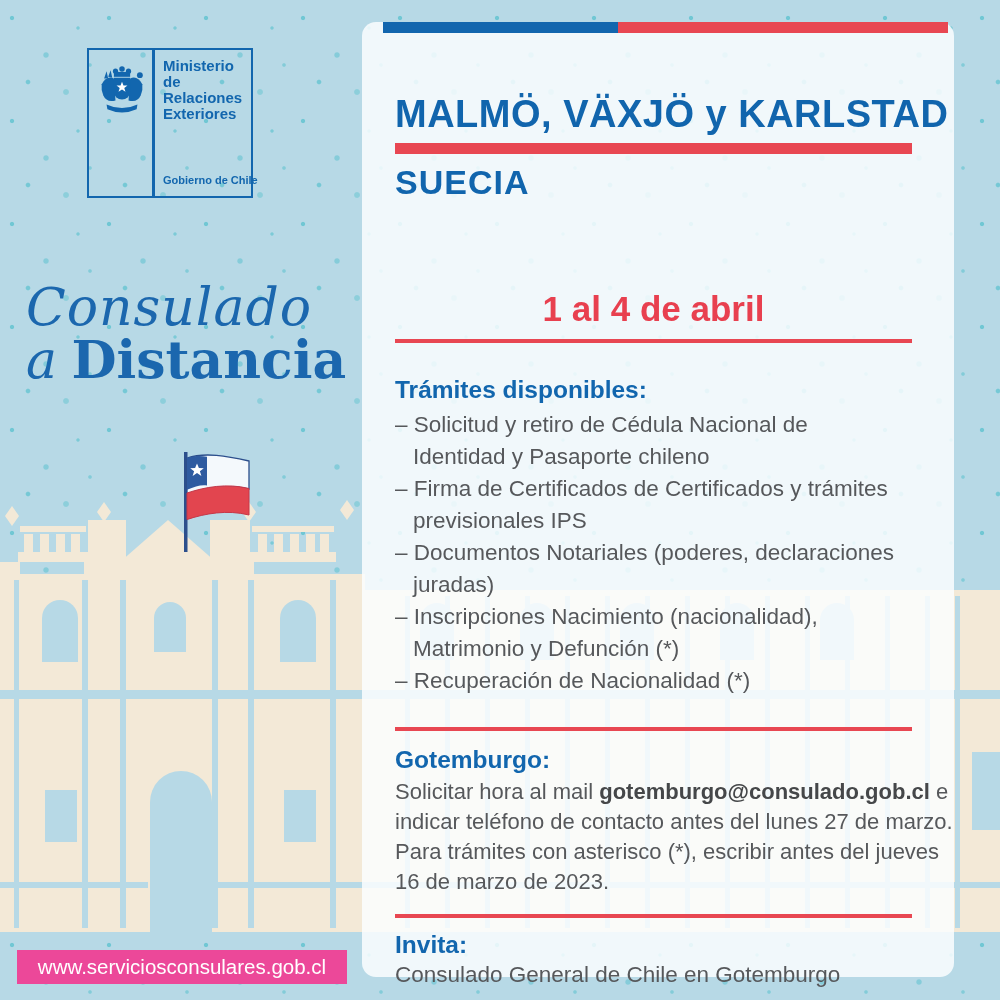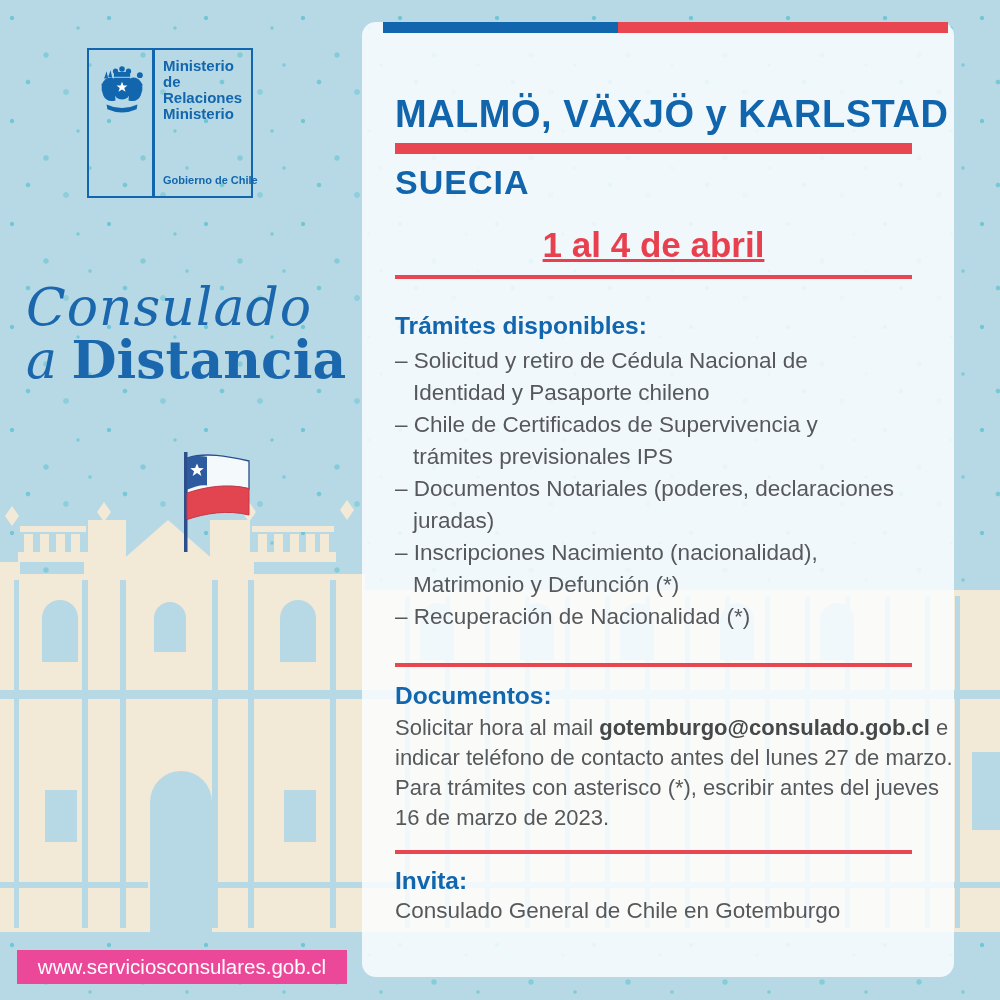--- a/index.html
+++ b/index.html
@@ -30,22 +30,22 @@
   .card h1{
     margin:72px 0 0 0;text-align:center;color:#1165ad;
     font-size:38px;line-height:40px;font-weight:bold;letter-spacing:.5px;white-space:nowrap;
   }
   .rule-thick{height:11px;background:#e84752;margin-top:9px;border:0;}
   .card h2{
     margin:9px 0 0 0;text-align:left;color:#1165ad;
     font-size:34px;line-height:38px;font-weight:bold;letter-spacing:1px;
   }
   .date-line{
-    margin-top:24px;text-align:center;color:#e8404f;
-    font-size:35px;line-height:40px;font-weight:bold;text-decoration:underline;
+    margin-top:88px;text-align:center;color:#e8404f;
+    font-size:35px;line-height:40px;font-weight:bold;
   }
   .rule-thin{height:4px;background:#e84752;margin-top:10px;border:0;}
   .sec-heading{color:#1266ae;font-size:24.5px;line-height:30px;font-weight:bold;}
   .h-tramites{margin-top:32px;}
   .tram-list{
     list-style:none;margin:4px 0 0 0;padding:0;width:505px;
     color:#56585b;font-size:22.5px;line-height:32px;
   }
   .tram-list li{padding-left:18px;text-indent:-18px;}
   .tram-list .dash{display:inline;}
@@ -170,28 +170,28 @@
   <h1>MALMÖ, VÄXJÖ y KARLSTAD</h1>
   <div class="rule-thick"></div>
   <h2>SUECIA</h2>
 
   <div class="date-line">1 al 4 de abril</div>
   <div class="rule-thin"></div>
 
   <div class="sec-heading h-tramites">Trámites disponibles:</div>
   <ul class="tram-list">
     <li><span class="dash">– </span><span>Solicitud y retiro de Cédula Nacional de Identidad y Pasaporte chileno</span></li>
-    <li><span class="dash">– </span><span>Chile de Certificados de Supervivencia y trámites previsionales IPS</span></li>
+    <li><span class="dash">– </span><span>Firma de Certificados de Certificados y trámites previsionales IPS</span></li>
     <li><span class="dash">– </span><span>Documentos Notariales (poderes, declaraciones juradas)</span></li>
     <li><span class="dash">– </span><span>Inscripciones Nacimiento (nacionalidad), Matrimonio y Defunción (*)</span></li>
     <li><span class="dash">– </span><span>Recuperación de Nacionalidad (*)</span></li>
   </ul>
 
   <div class="divider div-1"></div>
-  <div class="sec-heading h-importante">Documentos:</div>
+  <div class="sec-heading h-importante">Gotemburgo:</div>
   <p class="imp-text"><span>Solicitar hora al mail </span><span class="email">gotemburgo@consulado.gob.cl</span><span> e indicar teléfono de contacto antes del lunes 27 de marzo. Para trámites con asterisco (*), escribir antes del jueves 16 de marzo de 2023.</span></p>
 
   <div class="divider div-2"></div>
   <div class="sec-heading h-invita">Invita:</div>
   <p class="inv-text">Consulado General de Chile en Gotemburgo</p>
 </div>
 
 <div class="logo-box">
   <svg class="logo-emblem" width="52" height="50" viewBox="0 0 64 58" xmlns="http://www.w3.org/2000/svg" aria-hidden="true">
     <g fill="#1266ae">
@@ -205,21 +205,21 @@
       <circle cx="54" cy="12" r="3.6"></circle>
       <path d="M22,15 h20 v17 a10,10 0 0 1 -20,0 z"></path>
       <path d="M13,48 q19,9 38,0 l-1,6 q-18,8 -36,0 z"></path>
     </g>
     <polygon fill="#ffffff" points="32,20 33.8,24.6 38.7,24.7 34.8,27.7 36.3,32.4 32,29.5 27.7,32.4 29.2,27.7 25.3,24.7 30.2,24.6"></polygon>
   </svg>
   <div class="logo-divider"></div>
   <div class="logo-text">
     <div>Ministerio de</div>
     <div>Relaciones</div>
-    <div>Ministerio</div>
+    <div>Exteriores</div>
   </div>
   <div class="logo-gov">Gobierno de Chile</div>
 </div>
 
 <div class="brand">
   <div class="brand-line1">Consulado</div>
   <div class="brand-line2"><span class="a">a</span> <span class="emph">Distancia</span></div>
 </div>
 
 <svg class="flag" width="90" height="105" viewBox="0 0 90 105" xmlns="http://www.w3.org/2000/svg" aria-hidden="true">

